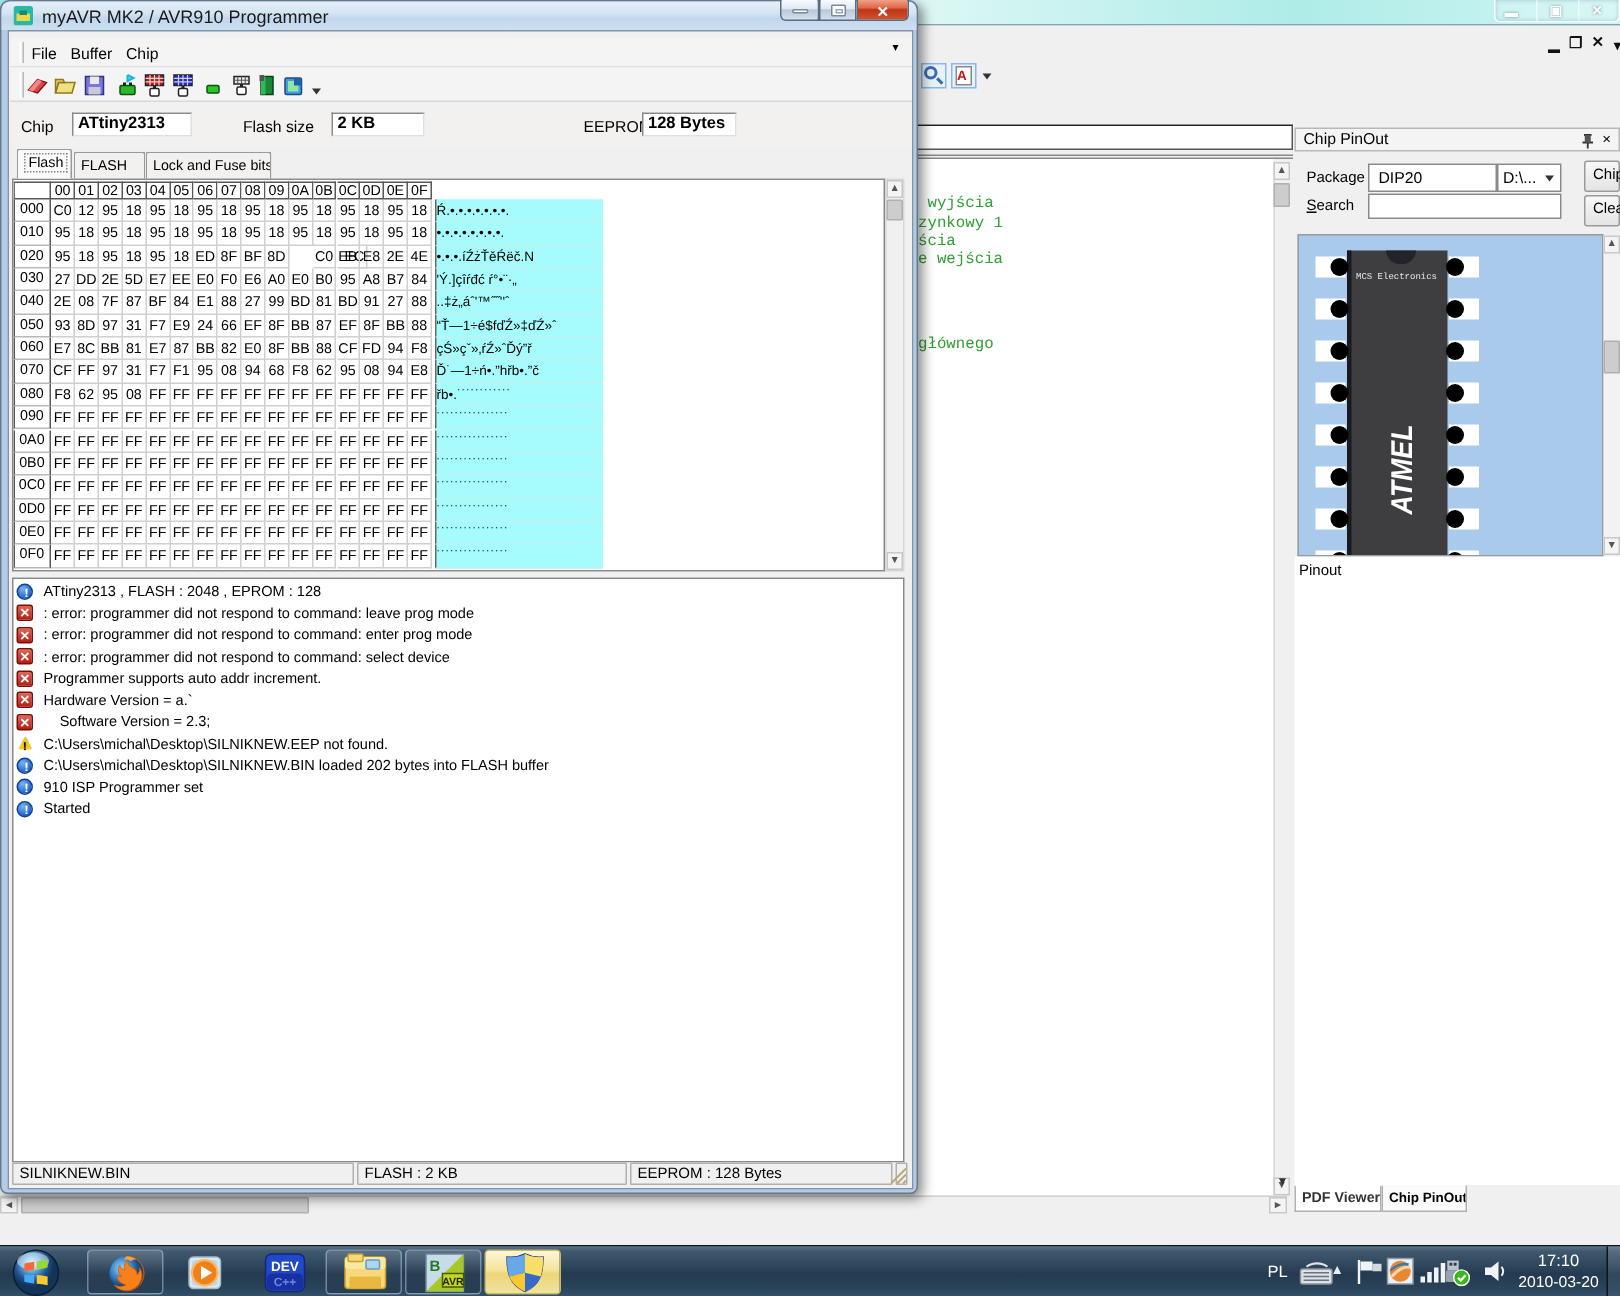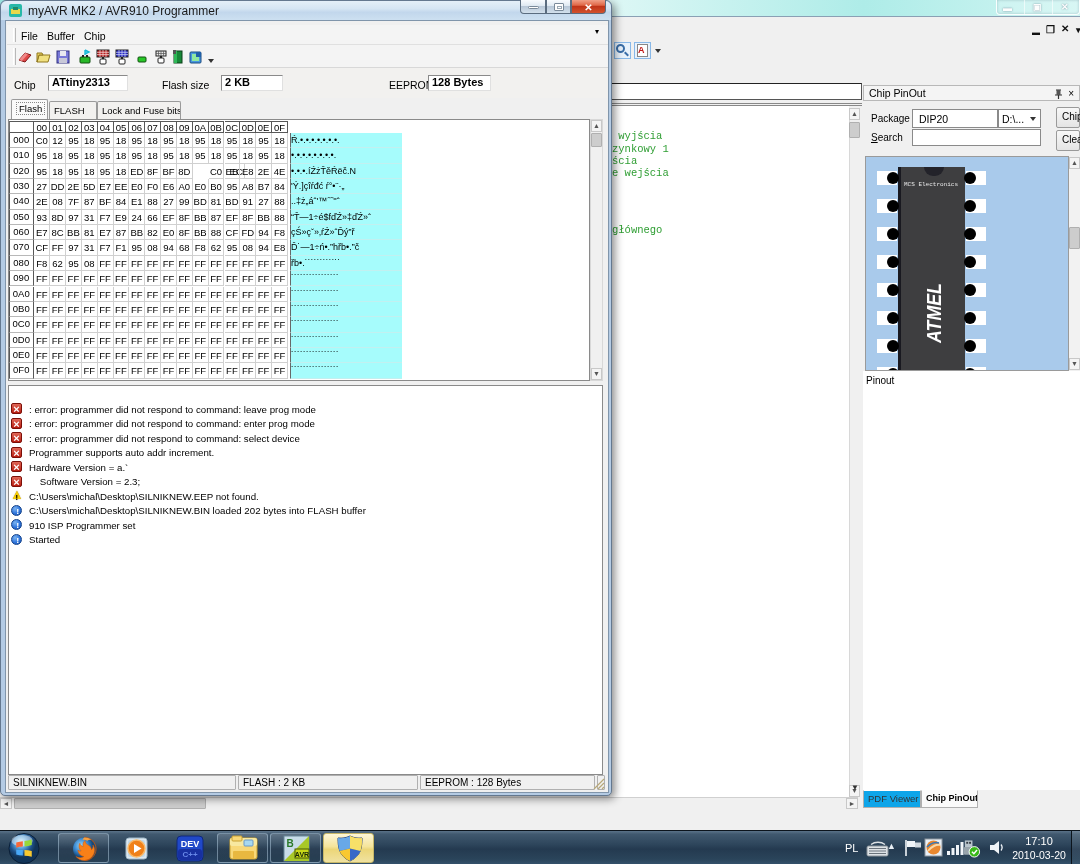--- a/index.html
+++ b/index.html
@@ -43,21 +43,21 @@
 #chipimg { position:absolute; left:865px; top:156px; width:204px; height:215px; background:#a9caeb; border:1px solid #9a9a9a; overflow:hidden; }
 #chipbody { position:absolute; left:32px; top:10px; width:67px; height:220px; background:#3e3e40; border-left:3px solid #191920; }
 #chipnotch { position:absolute; left:23px; top:0px; width:20px; height:9px; background:#23232a; border-radius:0 0 10px 10px; }
 #mcstext { position:absolute; left:3px; top:14px; width:62px; color:#e8e8e8; font-family:"Liberation Mono", monospace; font-size:6px; letter-spacing:0px; white-space:nowrap; }
 .pinpad { position:absolute; width:20px; height:14px; background:#fff; }
 .pindotL { position:absolute; right:-2px; top:1px; width:12px; height:12px; background:#000; border-radius:50%; }
 .pindotR { position:absolute; left:-2px; top:1px; width:12px; height:12px; background:#000; border-radius:50%; }
 #pinout-white { position:absolute; left:863px; top:371px; width:217px; height:419px; background:#fff; }
 #pin-scroll { position:absolute; left:1069px; top:157px; width:11px; height:213px; background:#f2f2f2; }
 
-.btab { position:absolute; font-size:9.5px; white-space:nowrap; overflow:hidden; color:#333; background:#0ea5e9; border:1px solid #b0b0b0; border-top:1px solid #fff; padding:2px 3px 0 4px; height:18px; }
+.btab { position:absolute; font-size:9.5px; white-space:nowrap; overflow:hidden; color:#333; background:#ffffff; border:1px solid #b0b0b0; border-top:1px solid #fff; padding:2px 3px 0 4px; height:18px;font-weight:bold; }
 .btab.active { background:#fafafa; font-weight:bold; color:#000; border-top:1px solid #fafafa; }
 
 #bas-hscroll { position:absolute; left:0; top:797px; width:858px; height:13px; background:#f0f0f0; border-top:1px solid #d0d0d0; }
 #bas-status { position:absolute; left:0; top:812px; width:1080px; height:18px; background:#f0f0f0; border-top:1px solid #fff; }
 .stcell { position:absolute; top:1px; height:15px; border:1px solid; border-color:#9a9a9a #fff #fff #9a9a9a; font-size:10px; color:#000; padding:1px 0 0 4px; background:#f0f0f0; }
 
 
 #prog { position:absolute; left:0px; top:0px; width:612px; height:796px;
   background:#b4cbe4; border:1px solid #64788f; border-radius:6px 6px 5px 5px;
   box-shadow: 3px 3px 8px rgba(0,0,0,.45); }
@@ -650,20 +650,24 @@
 <div class="gcell" style="left:247.2px;top:243.2px;width:15.85px;height:15.35px;">FF</div>
 <div class="gcell" style="left:263.1px;top:243.2px;width:15.85px;height:15.35px;">FF</div>
 <div class="gasc" style="left:281.0px;top:243.2px;width:112.0px;height:15.35px;">˙˙˙˙˙˙˙˙˙˙˙˙˙˙˙˙</div>
     </div>
     <div id="grid-vscroll">
       <span class="sbarrow" style="left:0;top:0;">▲</span>
       <span class="sbthumb" style="left:0;top:13px;width:11px;height:14px;"></span>
       <span class="sbarrow" style="left:0;bottom:0;">▼</span>
     </div>
     <div id="logpanel">
+      <div class="logline" style="top:1.5px;">
+          <span class="ic-info"></span>
+          <span class="logtxt">ATtiny2313 , FLASH : 2048 , EPROM : 128</span>
+        </div>
 <div class="logline" style="top:16.0px;">
           <span class="ic-err">×</span>
           <span class="logtxt">: error: programmer did not respond to command: leave prog mode</span>
         </div>
 <div class="logline" style="top:30.5px;">
           <span class="ic-err">×</span>
           <span class="logtxt">: error: programmer did not respond to command: enter prog mode</span>
         </div>
 <div class="logline" style="top:45.0px;">
           <span class="ic-err">×</span>

